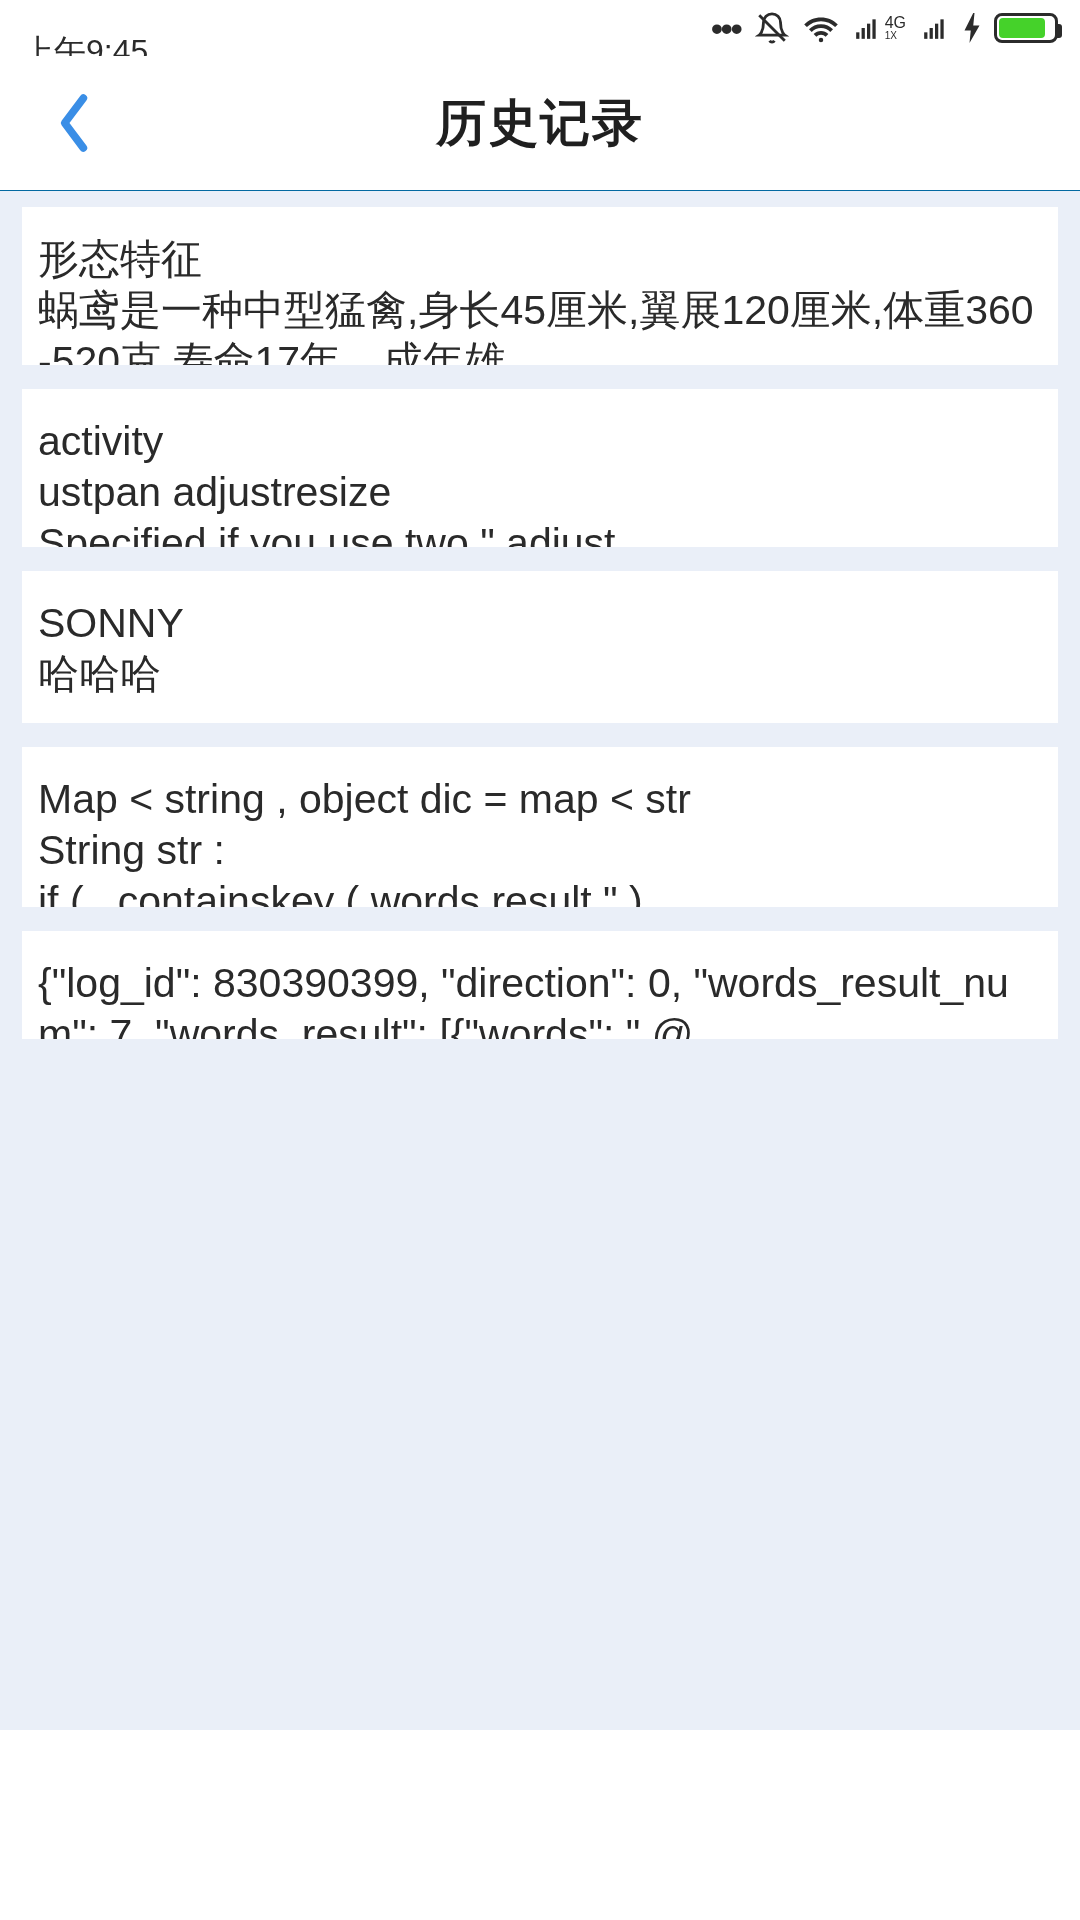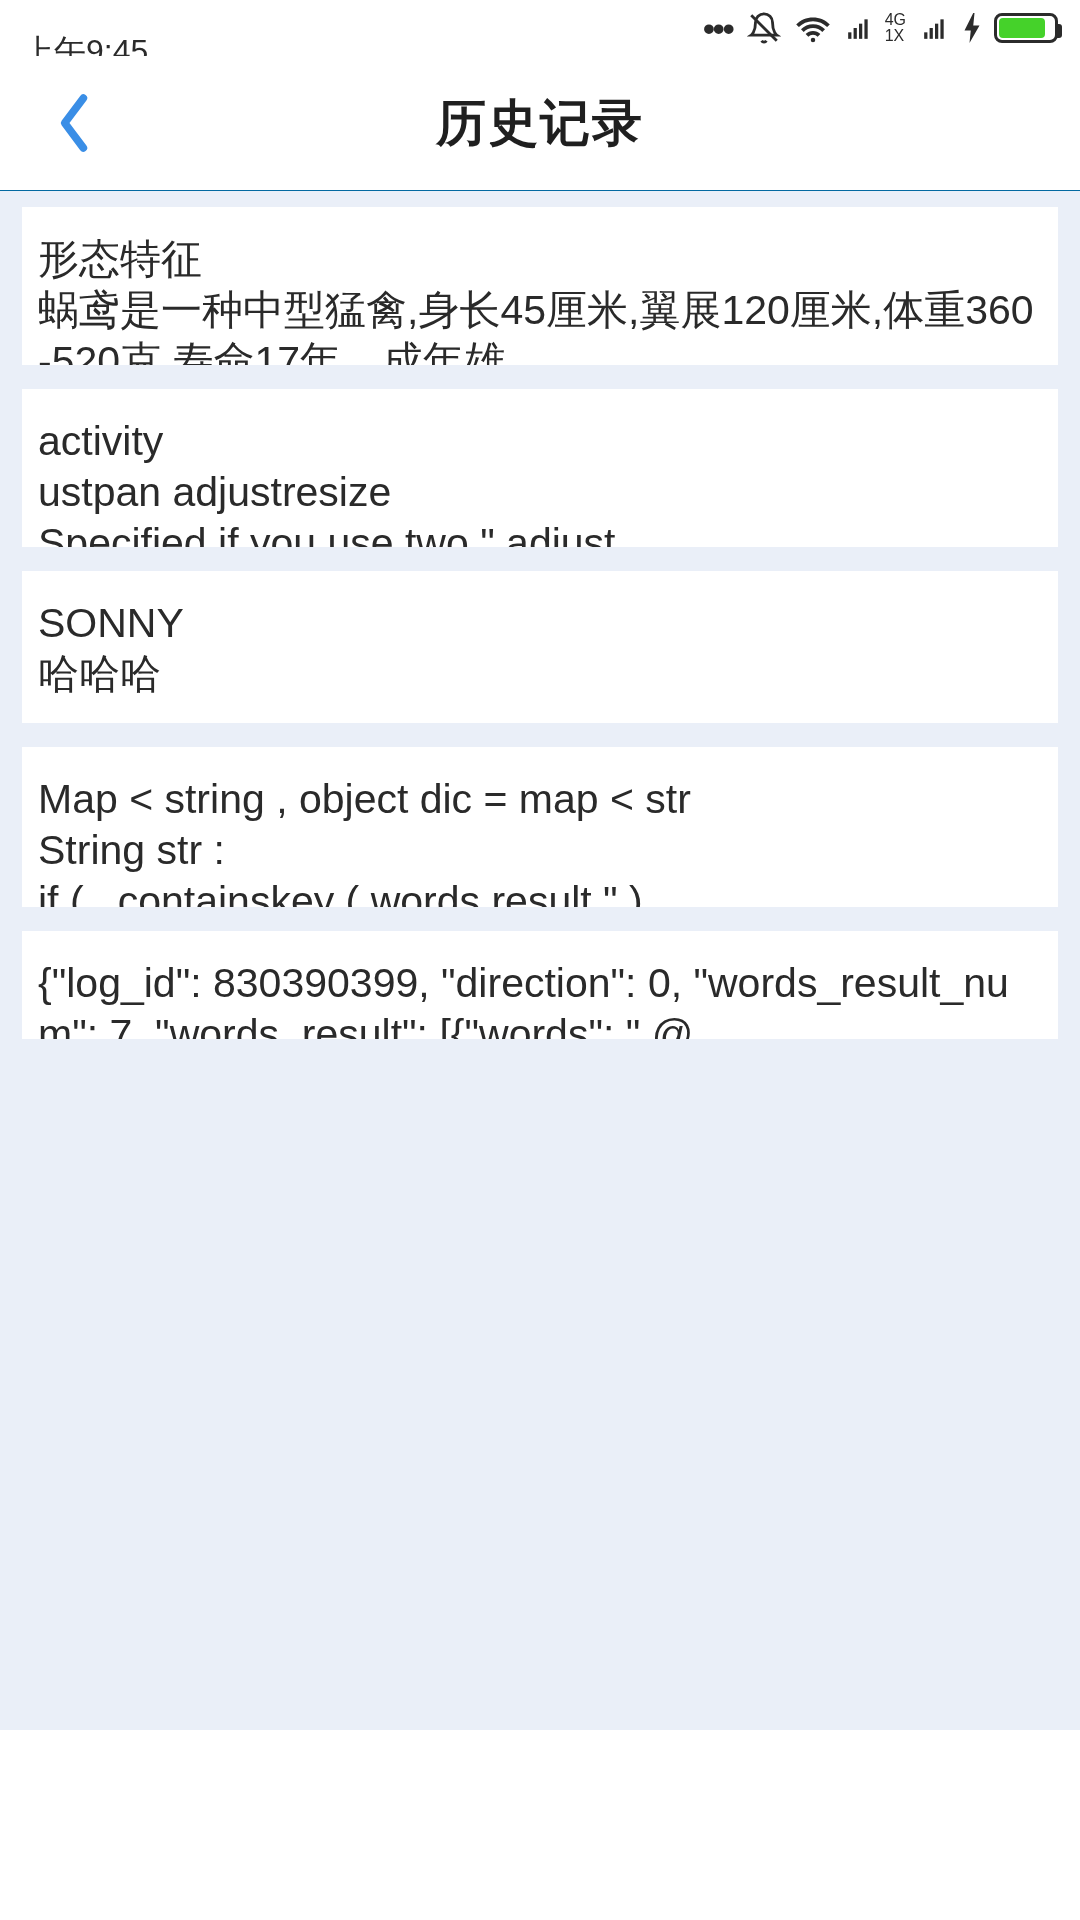--- a/index.html
+++ b/index.html
@@ -27,21 +27,21 @@
     .status-right { display: flex; align-items: center; gap: 14px; }
 
     .dots { font-size: 34px; letter-spacing: -2px; color:#2b2b2b; font-weight:700; }
 
     .icon-mute svg, .icon-wifi svg, .icon-signal svg, .icon-bolt svg { display:block; }
 
     .net-block {
       display: flex; flex-direction: column; align-items: flex-start; line-height: 1;
       font-size: 16px; color:#2b2b2b;
     }
-    .net-block .small { font-size: 16px; }
+    .net-block .small { font-size: 10px; }
 
     .battery {
       width: 64px; height: 30px; border: 3px solid #2b2b2b; border-radius: 8px;
       position: relative; display:flex; align-items:center; padding:2px;
     }
     .battery::after {
       content:""; position:absolute; right:-7px; top:8px; width:5px; height:14px;
       background:#2b2b2b; border-radius: 0 3px 3px 0;
     }
     .battery-fill { background:#45d22a; height:100%; width:85%; border-radius:4px; }
@@ -129,21 +129,21 @@
           <path d="M18 8a6 6 0 0 0-12 0c0 7-3 9-3 9h18s-3-2-3-9"></path>
           <path d="M13.7 21a2 2 0 0 1-3.4 0"></path>
           <line x1="3" y1="3" x2="21" y2="21"></line>
         </svg>
       </span>
       <span class="icon-wifi">
         <svg width="36" height="36" viewBox="0 0 24 24" fill="#2b2b2b">
           <path d="M12 18.5a1.5 1.5 0 100 3 1.5 1.5 0 000-3zM12 14c-1.9 0-3.6.8-4.9 2l1.8 1.8c.8-.8 1.9-1.3 3.1-1.3s2.3.5 3.1 1.3l1.8-1.8C15.6 14.8 13.9 14 12 14zM12 9.5c-3.1 0-6 1.3-8 3.3l1.8 1.8c1.6-1.6 3.8-2.6 6.2-2.6s4.6 1 6.2 2.6l1.8-1.8c-2-2-4.9-3.3-8-3.3zM12 5C7.6 5 3.6 6.8 .8 9.6l1.8 1.8C5 9 8.3 7.5 12 7.5s7 1.5 9.4 3.9l1.8-1.8C20.4 6.8 16.4 5 12 5z"></path>
         </svg>
       </span>
-      <span style="display:flex;align-items:center;gap:12px;">
+      <span style="display:flex;align-items:center;gap:4px;">
         <svg width="28" height="26" viewBox="0 0 24 24" fill="#2b2b2b">
           <rect x="2" y="16" width="3" height="6"></rect>
           <rect x="7" y="12" width="3" height="10"></rect>
           <rect x="12" y="8" width="3" height="14"></rect>
           <rect x="17" y="4" width="3" height="18"></rect>
         </svg>
         <span class="net-block">
           <span>4G</span>
           <span class="small">1X</span>
         </span>

